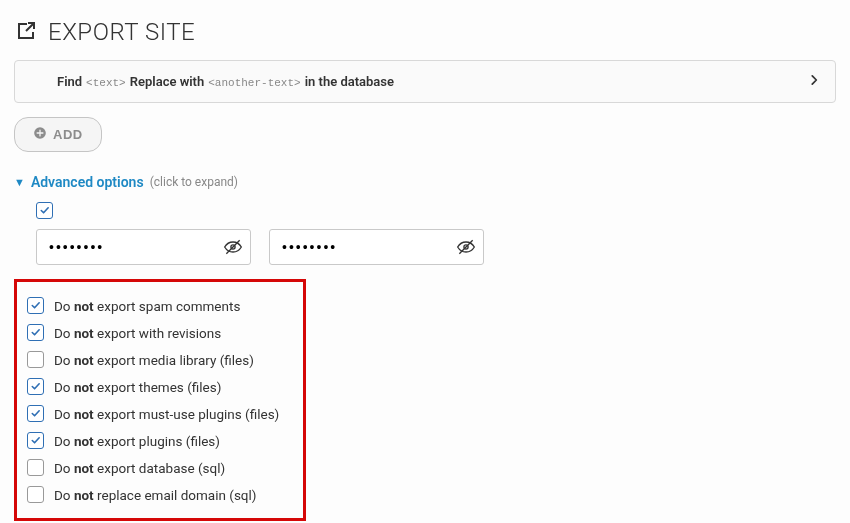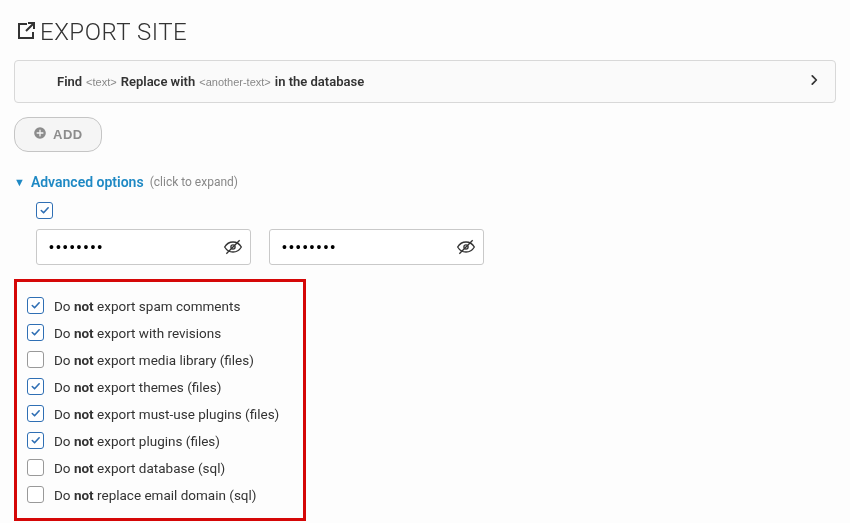--- a/index.html
+++ b/index.html
@@ -8,21 +8,21 @@
     padding: 14px 14px 20px 14px;
     font-family: -apple-system, "Segoe UI", Roboto, "Helvetica Neue", Arial, sans-serif;
     font-size: 14px;
     color: #333;
     background: #fdfdfd;
     width: 850px;
   }
   .page-title {
     display: flex;
     align-items: center;
-    gap: 2px;
+    gap: 10px;
     margin: 4px 0 14px 0;
   }
   .page-title svg { flex: none; }
   .page-title-text {
     font-size: 24px;
     font-weight: 300;
     color: #333;
     letter-spacing: 0.5px;
     text-transform: uppercase;
   }
@@ -40,21 +40,21 @@
   .find-replace-label {
     font-size: 13px;
     color: #333;
     display: flex;
     align-items: baseline;
     gap: 4px;
     flex-wrap: wrap;
     margin-left: 28px;
   }
   .find-replace-label .tag {
-    font-family: Liberation Sans, sans-serif;
+    font-family: Liberation Mono, monospace;
     font-size: 11px;
     color: #888;
   }
   .find-replace-label .bold { font-weight: 600; }
   .chevron { color: #333; }
 
   .add-btn {
     margin-top: 14px;
     display: inline-flex;
     align-items: center;

